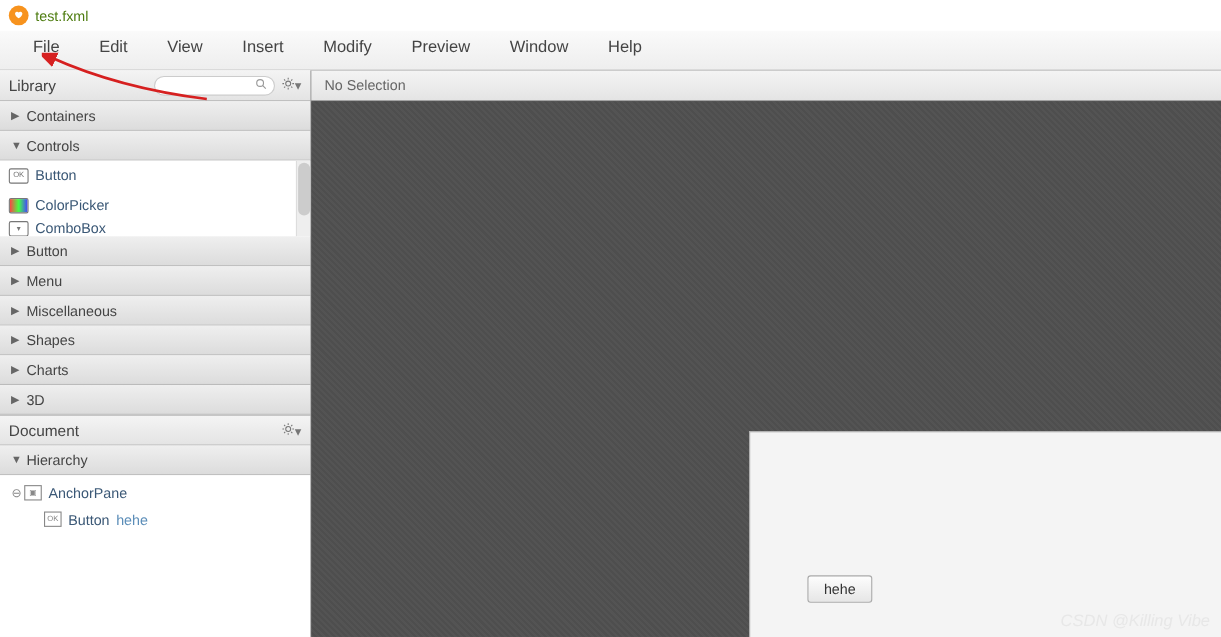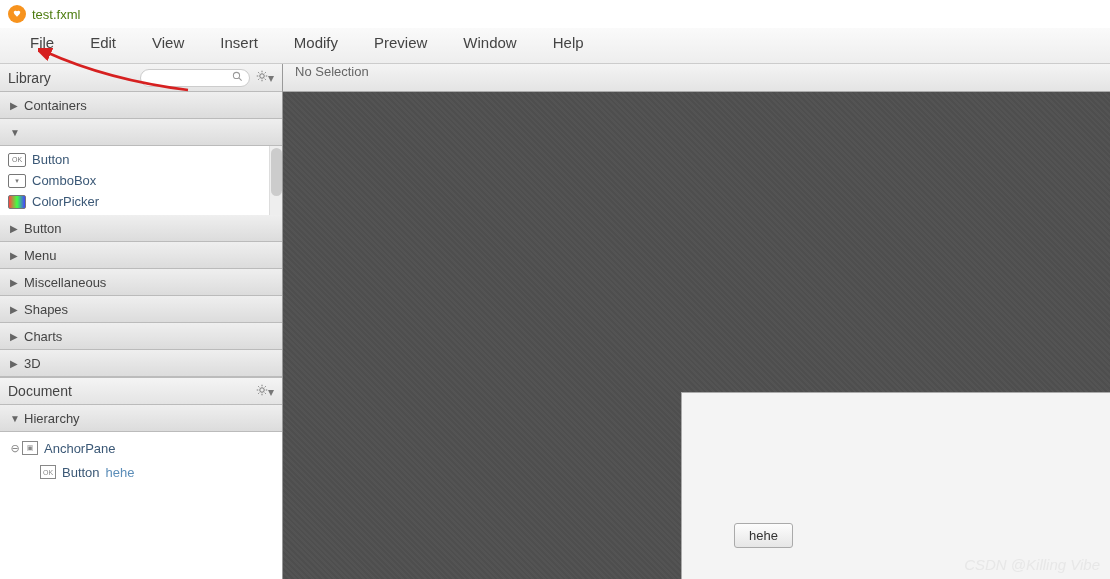--- a/index.html
+++ b/index.html
@@ -39,21 +39,21 @@
     
     .document-panel { border-top: 1px solid #bbb; justify-content: center; }
     .hierarchy { background: #fff; flex: 1; padding: 4px 0; }
     .tree-row { height: 24px; display: flex; align-items: center; padding: 0 8px; color: #3b5876; font-size: 13px; cursor: pointer; }
     .tree-toggle { width: 14px; color: #888; font-size: 11px; display: flex; justify-content: center; }
     .tree-icon { width: 16px; height: 14px; border: 1px solid #888; margin-right: 6px; display: flex; align-items: center; justify-content: center; font-size: 7px; color: #888; }
     .tree-row.child { padding-left: 40px; }
     .tree-val { color: #5b8db8; margin-left: 6px; }
     
     .right-panel { flex: 1; display: flex; flex-direction: column; background: #545454; position: relative; }
-    .inspector-header { height: 28px; background: linear-gradient(#f4f4f4, #e4e4e4); border-bottom: 1px solid #aaa; display: flex; padding: 0 12px; color: #666; font-size: 13px; }
+    .inspector-header { height: 28px; background: linear-gradient(#f4f4f4, #e4e4e4); border-bottom: 1px solid #aaa; display: flex; align-items: center; padding: 0 12px; color: #666; font-size: 13px; }
     
     .canvas-area { flex: 1; background-color: #4e4e4e; background-image: repeating-linear-gradient(45deg, rgba(255,255,255,0.03) 0 2px, transparent 2px 4px); position: relative; }
     
     .design-surface { position: absolute; left: 398px; top: 300px; width: 430px; height: 214px; background: #f4f4f4; border: 1px solid #aaa; }
     .design-button { position: absolute; left: 52px; top: 130px; padding: 4px 14px; background: linear-gradient(#fdfdfd,#e6e6e6); border: 1px solid #aaa; border-radius: 3px; font-size: 13px; color: #333; cursor: pointer; }
     
     .arrow-annotation { position: absolute; top: 48px; left: 38px; pointer-events: none; }
     
     .watermark { position: absolute; right: 10px; bottom: 6px; color: rgba(220,220,220,0.55); font-size: 15px; font-style: italic; pointer-events: none; }
   </style>
@@ -103,35 +103,36 @@
       </span>
     </div>
 
     <div class="section-header">
       <span class="caret">▶</span>
       <span class="section-label">Containers</span>
     </div>
 
     <div class="section-header">
       <span class="caret">▼</span>
+      <span class="section-label">Controls</span>
     </div>
 
     <div class="controls-list">
       <div class="controls-items">
         <div class="control-item">
           <span class="ctrl-icon">OK</span>
           <span>Button</span>
         </div>
+        <div class="control-item">
+          <span class="ctrl-icon color"></span>
+          <span>ColorPicker</span>
+        </div>
         <div class="control-item" style="height:15px;overflow:hidden;">
           <span class="ctrl-icon">▾</span>
           <span>ComboBox</span>
-        </div>
-        <div class="control-item">
-          <span class="ctrl-icon color"></span>
-          <span>ColorPicker</span>
         </div>
       </div>
       <div class="scrollbar-track">
         <div class="scrollbar-thumb"></div>
       </div>
     </div>
 
     <div class="section-header">
       <span class="caret">▶</span>
       <span class="section-label">Button</span>

